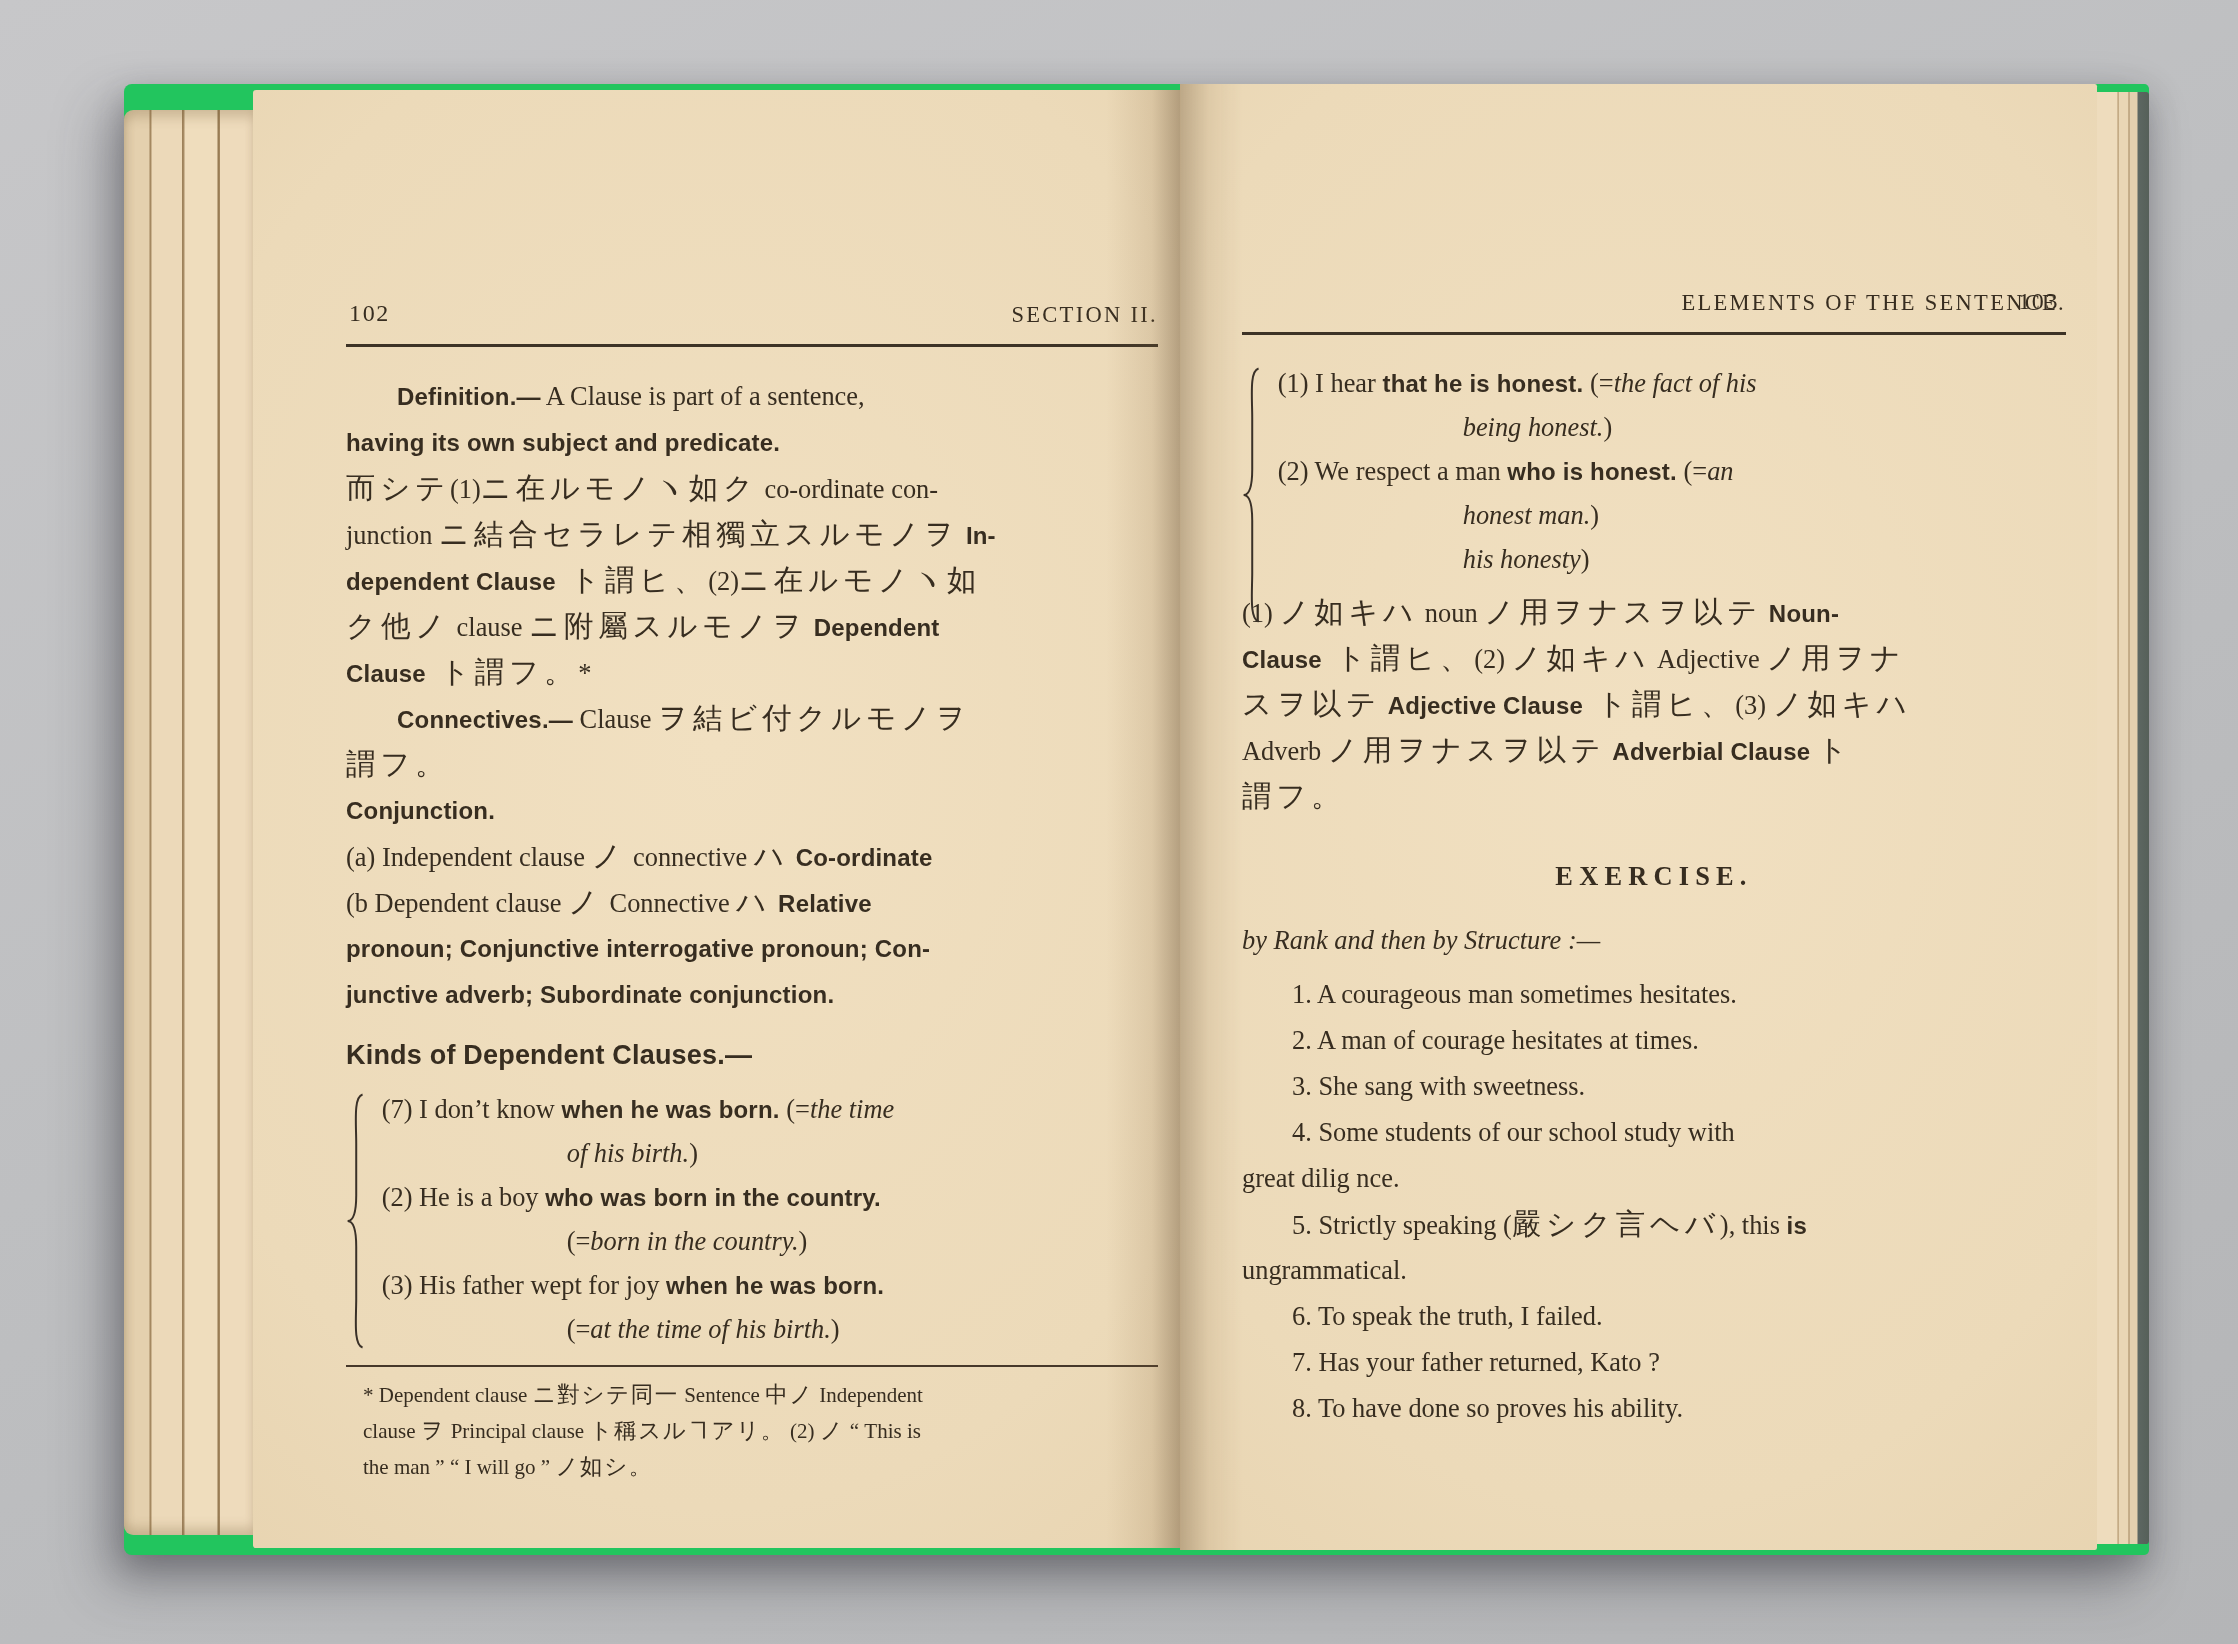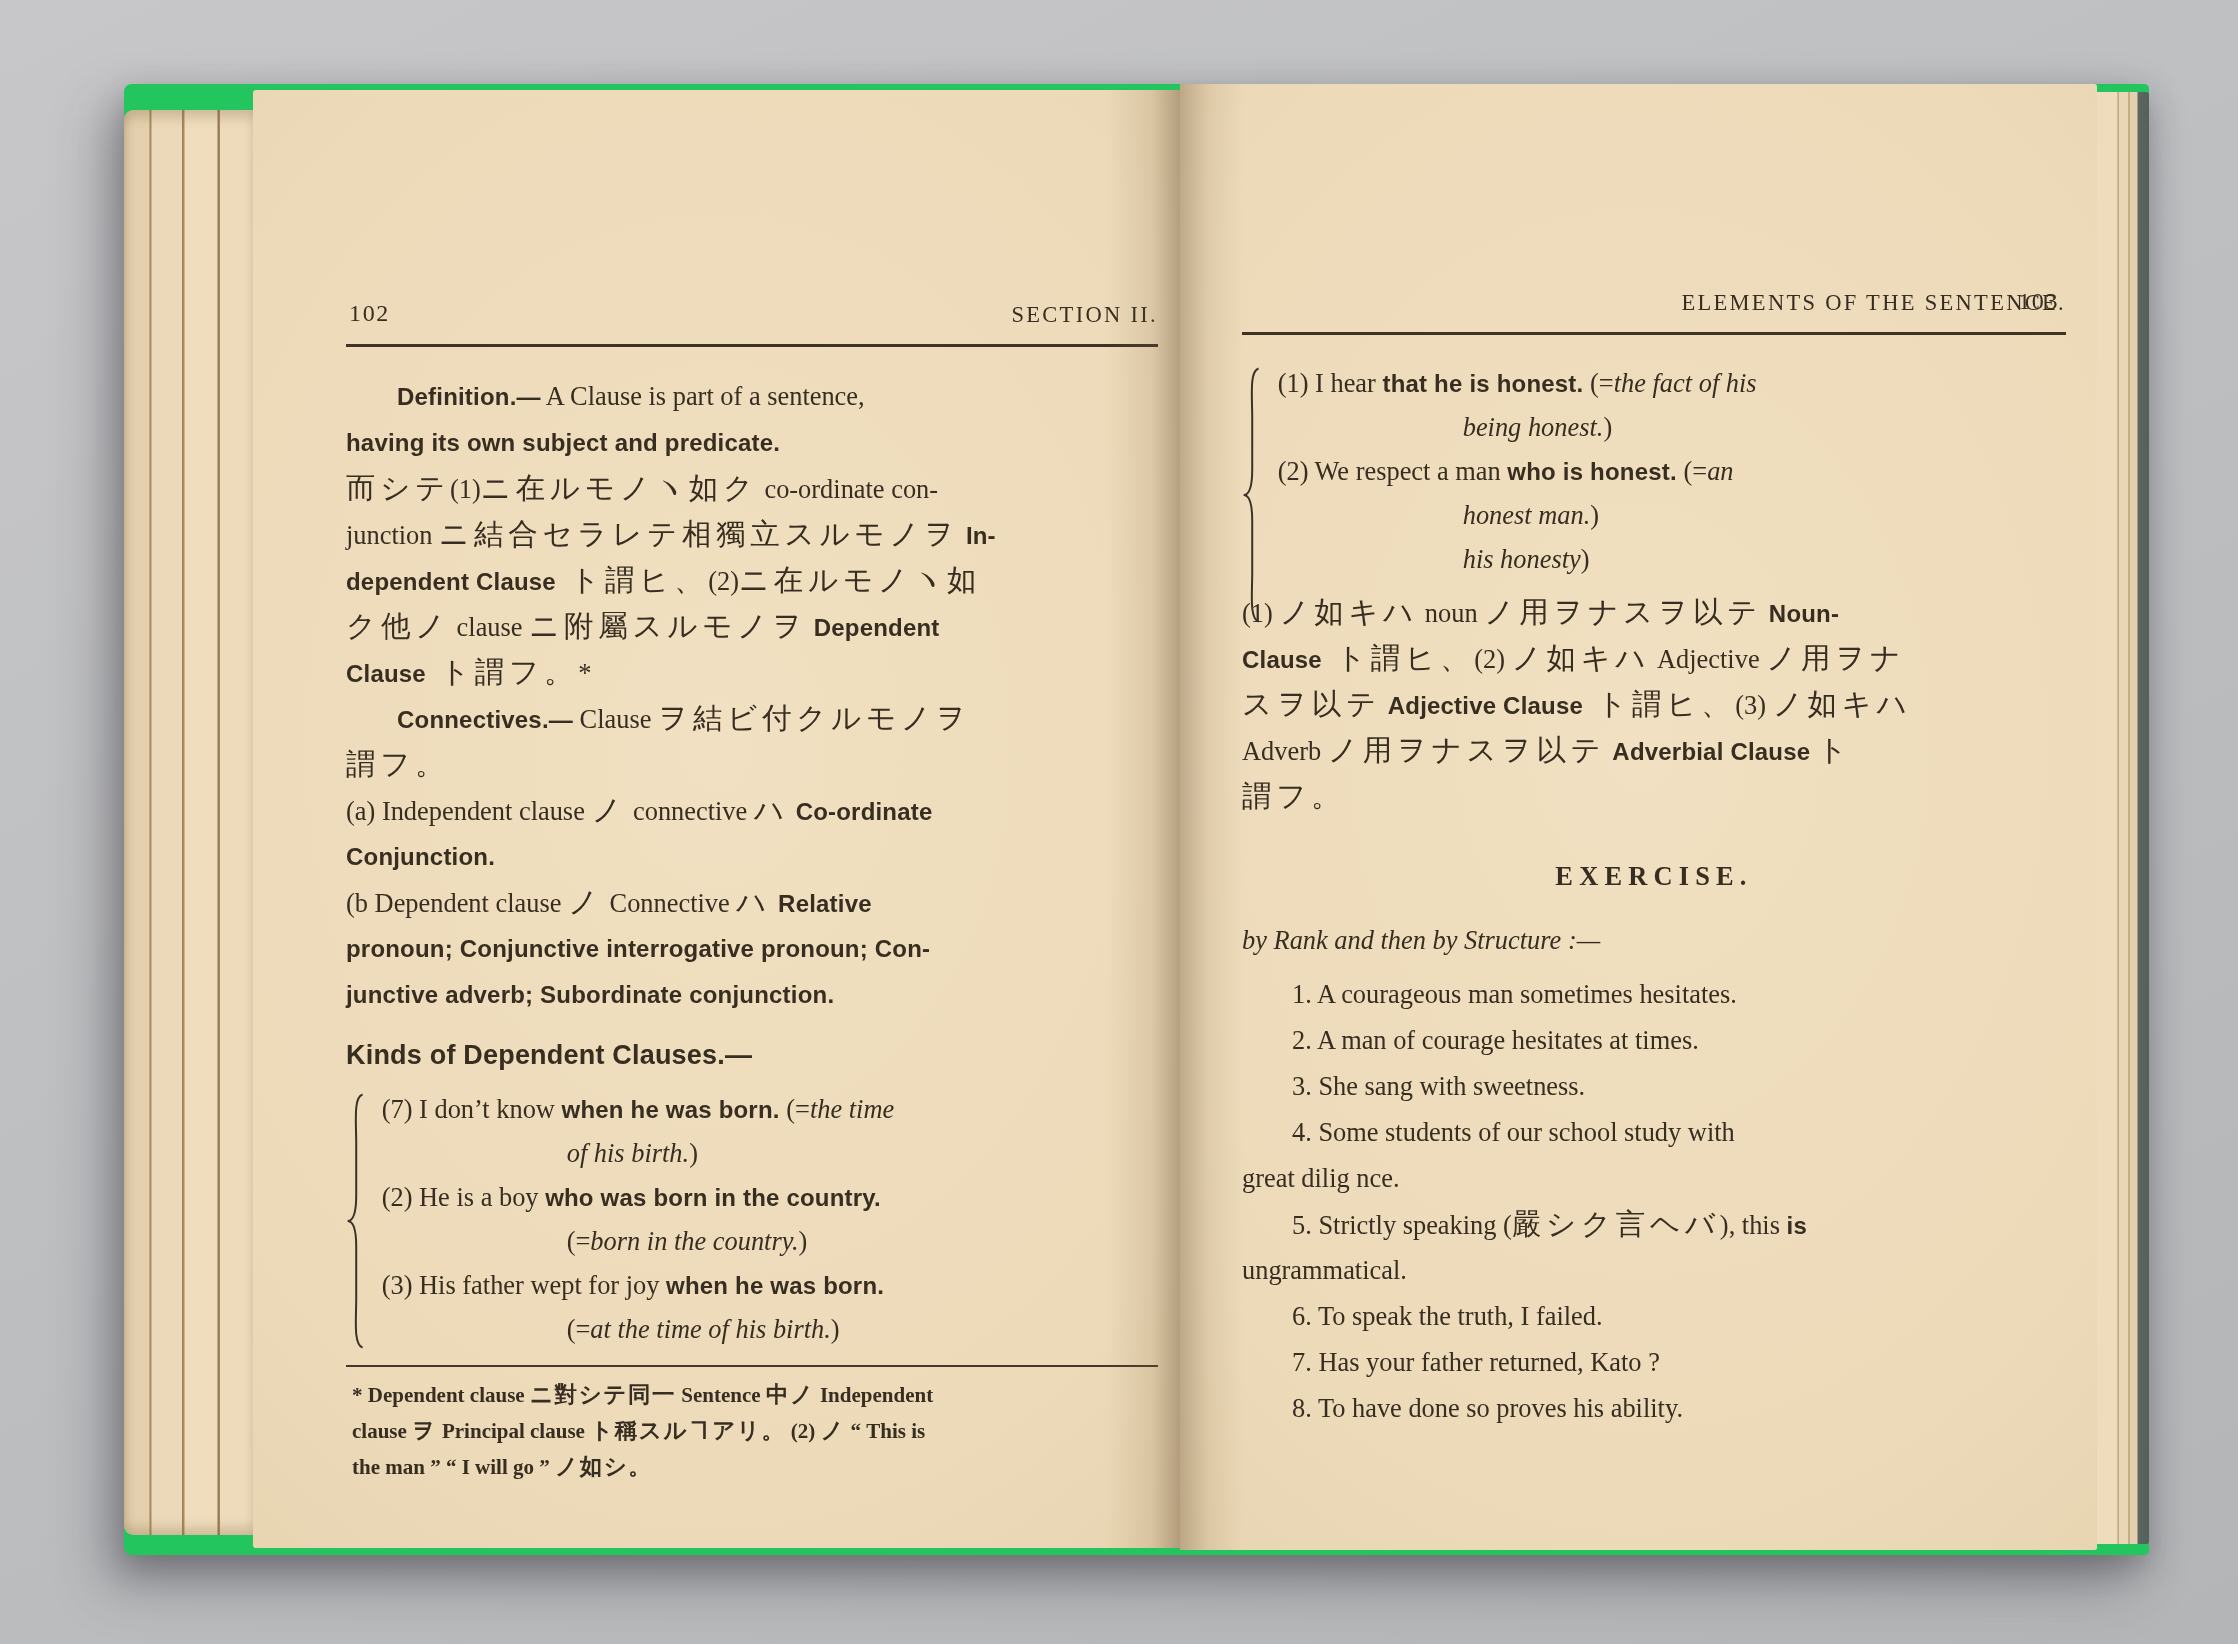--- a/index.html
+++ b/index.html
@@ -73,21 +73,21 @@
 
   .heading-line{margin-top:12.4px;height:51px;line-height:51px;white-space:nowrap;}
   .heading-line .s-b{font-size:27px;}
 
   .brace-wrap{position:relative;margin:6.2px 0 0 9.3px;padding-left:26.4px;}
   .page.right .brace-wrap{margin-top:18.7px;}
   .brace-wrap .line{height:44px;line-height:44px;}
   .brace-svg{position:absolute;left:-12.4px;top:4.7px;width:23px;}
 
   .rule{border-top:2.3px solid #46382a;margin:14px 0 9.3px 0;}
-  .footnote{margin-left:6px;font-weight:bold;}
+  .footnote{margin-left:17px;}
   .footnote .line{height:36px;line-height:36px;font-size:21px;}
   .footnote .s-j{font-size:22.5px;letter-spacing:1.6px;}
 
   .center-line{margin-top:25px;height:65px;line-height:65px;text-align:center;
     font-weight:700;font-size:26.4px;letter-spacing:6.2px;white-space:nowrap;}
   .page.right .content > .block{margin-top:7.8px;}
   .page.right .content > .block:first-child{margin-top:0;}
 </style>
 </head>
 <body>
@@ -107,22 +107,22 @@
           <div class="block">
             <div class="line ind-p"><span class="s-b">Definition.—</span><span class="s-r"> A Clause is part of a sentence,</span></div>
             <div class="line"><span class="s-b">having its own subject and predicate.</span></div>
             <div class="line"><span class="s-j">而シテ</span><span class="s-r">(1)</span><span class="s-j">ニ在ルモノヽ如ク</span><span class="s-r"> co-ordinate con-</span></div>
             <div class="line"><span class="s-r">junction </span><span class="s-j">ニ結合セラレテ相獨立スルモノヲ</span><span class="s-b"> In-</span></div>
             <div class="line"><span class="s-b">dependent Clause</span><span class="s-j"> ト謂ヒ、</span><span class="s-r">(2)</span><span class="s-j">ニ在ルモノヽ如</span></div>
             <div class="line"><span class="s-j">ク他ノ</span><span class="s-r"> clause </span><span class="s-j">ニ附屬スルモノヲ</span><span class="s-b"> Dependent</span></div>
             <div class="line"><span class="s-b">Clause</span><span class="s-j"> ト謂フ。</span><span class="s-r">*</span></div>
             <div class="line ind-p"><span class="s-b">Connectives.—</span><span class="s-r"> Clause </span><span class="s-j">ヲ結ビ付クルモノヲ</span></div>
             <div class="line"><span class="s-j">謂フ。</span></div>
+            <div class="line"><span class="s-b">Conjunction.</span></div>
             <div class="line"><span class="s-r">(a) Independent clause </span><span class="s-j">ノ</span><span class="s-r"> connective </span><span class="s-j">ハ</span><span class="s-b"> Co-ordinate</span></div>
-            <div class="line"><span class="s-b">Conjunction.</span></div>
             <div class="line"><span class="s-r">(b Dependent clause </span><span class="s-j">ノ</span><span class="s-r"> Connective </span><span class="s-j">ハ</span><span class="s-b"> Relative</span></div>
             <div class="line"><span class="s-b">pronoun; Conjunctive interrogative pronoun; Con-</span></div>
             <div class="line"><span class="s-b">junctive adverb; Subordinate conjunction.</span></div>
           </div>
           <div class="heading-line"><span class="s-b">Kinds of Dependent Clauses.—</span></div>
           <div class="brace-wrap">
             <svg viewBox="0 0 20 100" preserveAspectRatio="none" class="brace-svg" style="height: 258px;">
               <path d="M17 1 C9 2 11.5 12 11.5 20 L11.5 40 C11.5 47 9 50 4 50 C9 50 11.5 53 11.5 60 L11.5 80 C11.5 88 9 98 17 99" fill="none" stroke="#3a3128" stroke-width="2" vector-effect="non-scaling-stroke"></path>
             </svg>
             <div class="line"><span class="s-r">(7) I don’t know </span><span class="s-b">when he was born.</span><span class="s-r"> (=</span><span class="s-i">the time</span></div>

